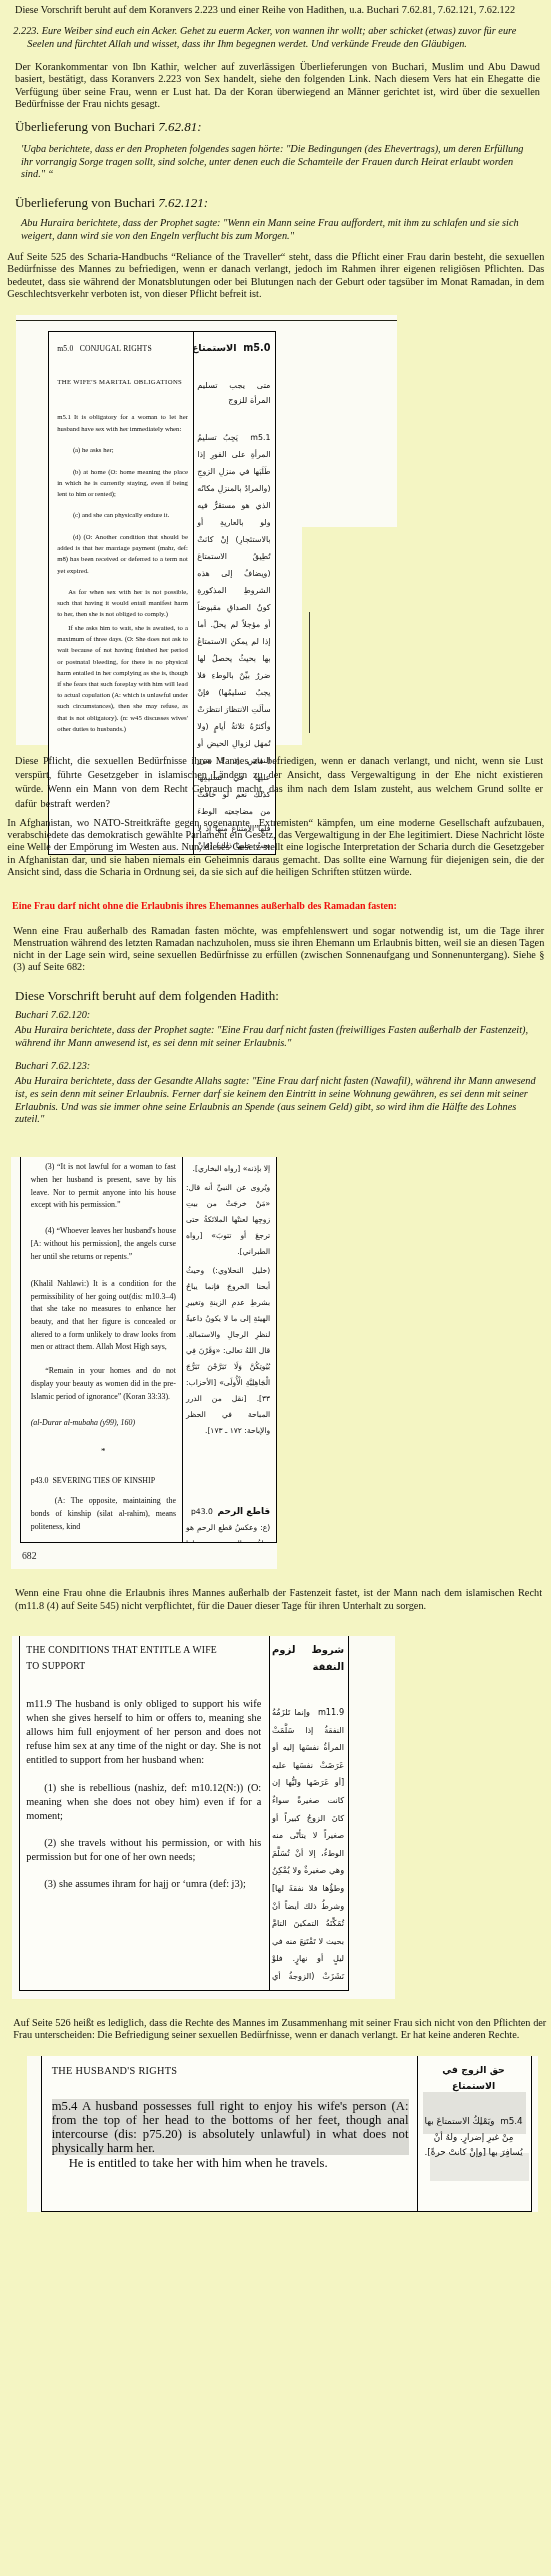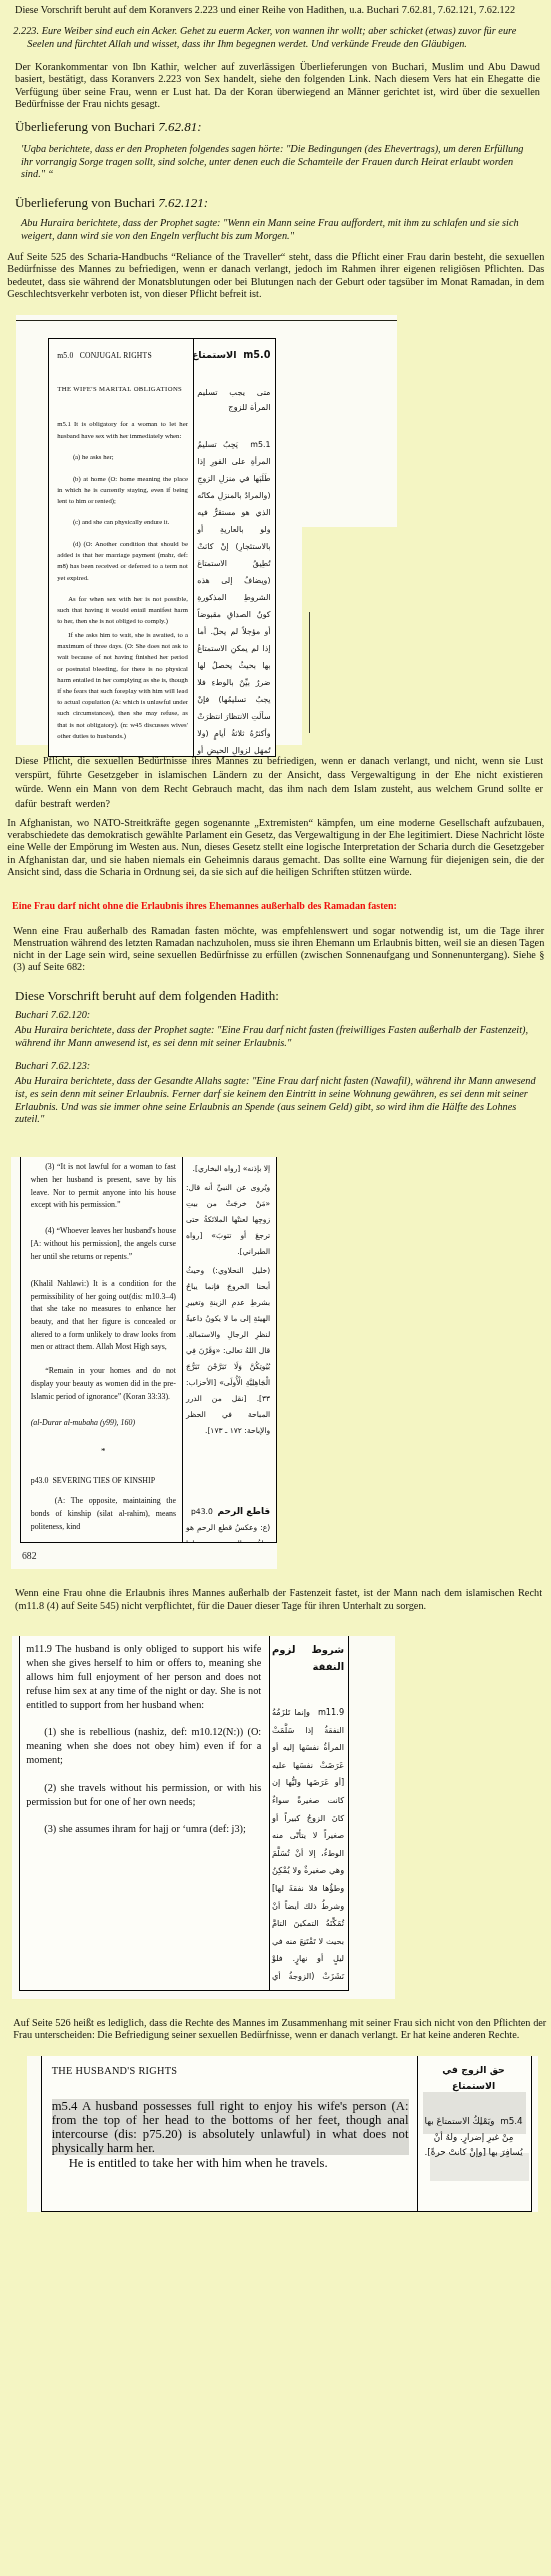--- a/index.html
+++ b/index.html
@@ -29,21 +29,21 @@
   .col { overflow: hidden; }
   .col-en { border-right: 1.2px solid #050505; color: #0c0c0c; text-align: justify; }
   .col-ar { direction: rtl; text-align: center; font-family: "DejaVu Sans", sans-serif; color: #101010; }
   .art-top { position: absolute; left: 0; top: 4.8px; height: 1.2px; background: #232318; width: 100%; }
   .art-right { position: absolute; right: 0; top: 4.8px; bottom: 206px; width: 1.2px; background: #2a2a20; }
   .art-stray { position: absolute; width: 0.6px; background: #3a3a30; }
 
   
   #scan1 { top: 315px; left: 16.3px; width: 381px; height: 212px; }
   #scan1 .step2 { top: 212px; left: 0; width: 286px; height: 218px; }
-  #scan1 .stable { margin: 23px 0 0 32px; width: 228px; height: 419px; }
+  #scan1 .stable { margin: 16px 0 0 32px; width: 228px; height: 524px; }
   #scan1 .col-en { width: 145px; padding: 7.3px 5.4px 0 7.9px; font-size: 6.7px; line-height: 11.2px; }
   #scan1 .col-ar { width: 81px; padding: 6px 4.8px 0 3px; font-size: 7.9px; line-height: 17px; text-align: justify; }
   .s1-h { font-size: 7.6px; letter-spacing: 0.2px; margin: 3.6px 0 22px 0; white-space: nowrap; }
   .s1-sub { font-size: 6.7px; letter-spacing: 0.4px; margin: 0 0 24px 0; }
   .s1-p { margin: 0 0 10.3px 0; }
   .s1-item { text-indent: 15.7px; margin: 0 0 10.3px 0; }
   .s1-ind { text-indent: 11px; margin: 0 0 0 0; }
   .s1-ar-h { font-size: 9.7px; font-weight: bold; margin: 1.2px 0 22px 0; }
   .s1-ar-sub { font-size: 8.2px; font-weight: normal; margin: 0 0 22px 0; line-height: 14.5px; }
 
@@ -190,20 +190,24 @@
     </div>
   </div>
   <div class="s2-pagenum">682</div>
 </div>
 
 <div class="abs de" style="top:1586px; left:15px; width:527px; line-height:13.3px;">Wenn eine Frau ohne die Erlaubnis ihres Mannes außerhalb der Fastenzeit fastet, ist der Mann nach dem islamischen Recht (m11.8 (4) auf Seite 545) nicht verpflichtet, für die Dauer dieser Tage für ihren Unterhalt zu sorgen.</div>
 
 <div class="scan" id="scan3">
   <div class="stable open-top">
     <div class="col col-en">
+      <div class="s3-title">
+        <span>THE CONDITIONS THAT ENTITLE A WIFE</span><br>
+        <span>TO SUPPORT</span>
+      </div>
       <p class="s3-p">m11.9   The husband is only obliged to support his wife when she gives herself to him or offers to, meaning she allows him full enjoyment of her person and does not refuse him sex at any time of the night or day. She is not entitled to support from her husband when:</p>
       <p class="s3-item">(1)    she is rebellious (nashiz, def: m10.12(N:)) (O: meaning when she does not obey him) even if for a moment;</p>
       <p class="s3-item">(2)    she travels without his permission, or with his permission but for one of her own needs;</p>
       <p class="s3-item">(3)    she assumes ihram for hajj or ‘umra (def: j3);</p>
     </div>
     <div class="col col-ar">
       <div class="s3-ar-h">شروط لزوم النفقة</div>
       <div>
         <span>m11.9</span>&nbsp;&nbsp;<span>وإنما تَلزَمُهُ النفقةُ إذا سَلَّمَتْ المرأةُ نفسَها إليه أو عَرَضَتْ نفسَها عليه [أو عَرَضَها وليُّها إن كانت صغيرةً سواءٌ كانَ الزوجُ كبيراً أو صغيراً لا يتأتّى منه الوطءُ، إلا أنْ تُسَلَّمَ وهي صغيرةٌ ولا يُمْكِنُ وطؤُها فلا نفقةَ لها] وشرطُ ذلك أيضاً أنْ تُمَكِّنَهُ التمكينَ التامَّ بحيث لا تَمْتَنِعَ منه في ليلٍ أو نهارٍ. فلوْ نَشَزَتْ (الزوجةُ أي خرجت عن طاعة الزوج)</span>
         

